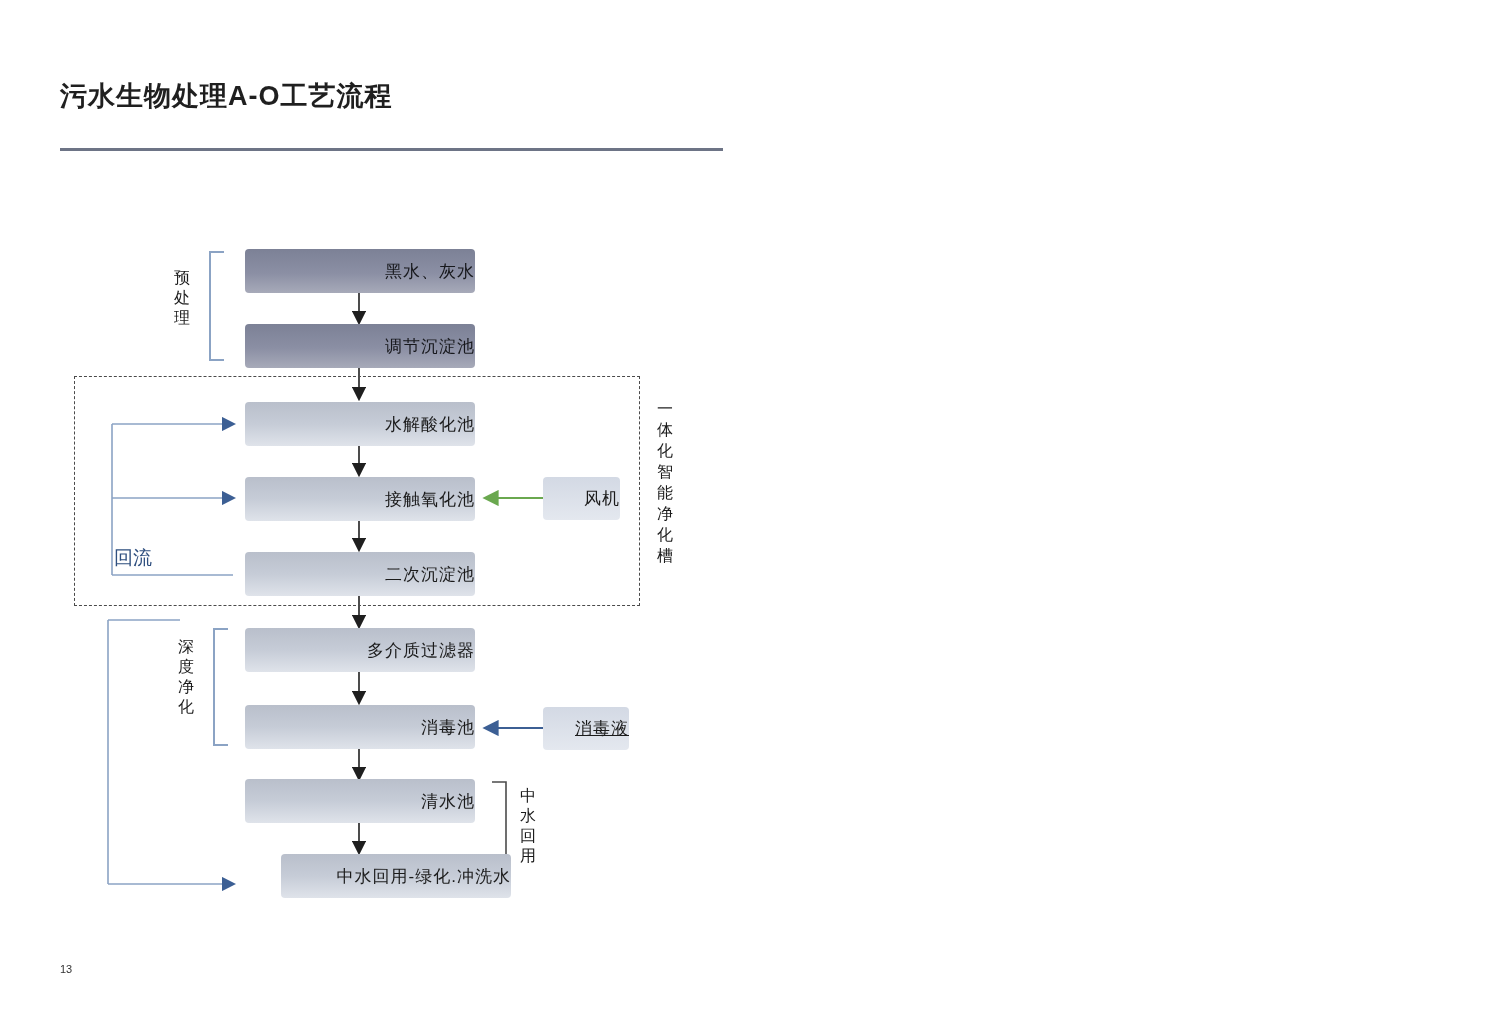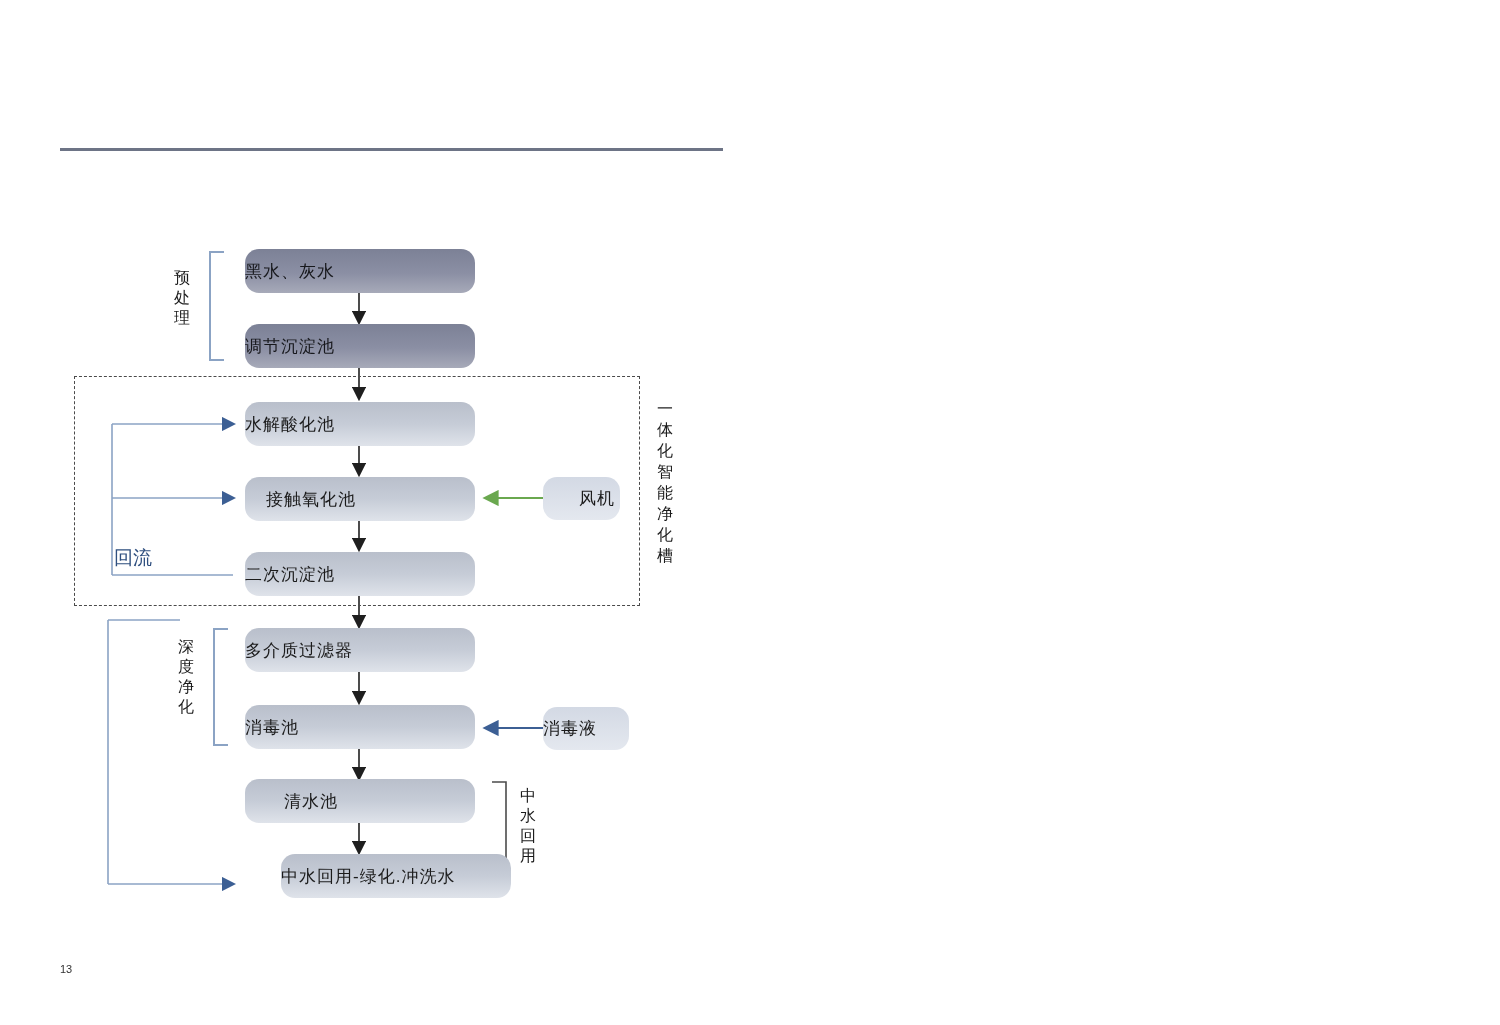--- a/index.html
+++ b/index.html
@@ -37,24 +37,24 @@
     position: absolute;
     font-size: 11px;
     color: #333;
   }
   #pnum-left  { left: 60px;  top: 963px; }
 
   
   #flow { position: absolute; left: 0; top: 0; width: 750px; height: 1025px; }
   .node {
     position: absolute;
-    display: flex; align-items: center; justify-content: flex-start;
+    display: flex; align-items: center; justify-content: flex-end;
     font-size: 17px;
     color: #1b1b1b;
-    border-radius: 14px;
+    border-radius: 4px;
     text-align: center;
     letter-spacing: 1px;
   }
   .node-dark {
     background: linear-gradient(180deg,#7c8196 0%, #8b8fa4 55%, #a7aab9 100%);
     color: #17181c;
   }
   .node-light {
     background: linear-gradient(180deg,#b9bfcb 0%, #c6ccd7 50%, #dfe3ea 100%);
   }
@@ -79,20 +79,21 @@
     position: absolute;
     font-size: 19px;
     color: #2f4f7f;
   }
 </style>
 </head>
 <body>
 
 <div class="page page-left">
 
+  <div class="title" id="title-left">污水生物处理A-O工艺流程</div>
   <div class="title-rule" id="rule-left"></div>
 
   <div id="flow">
 
     <svg width="750" height="1025" style="position:absolute;left:0;top:0">
       <defs>
         <marker id="arrB" markerWidth="9" markerHeight="9" refX="7" refY="4.5" orient="auto">
           <path d="M0,0 L9,4.5 L0,9 z" fill="#1f1f1f"></path>
         </marker>
         <marker id="arrBlue" markerWidth="9" markerHeight="9" refX="7" refY="4.5" orient="auto">
@@ -182,21 +183,21 @@
     </div>
 
     <div class="node node-light" style="left:245px; top:854px; width:230px; height:44px;margin-left:36px;">
       <span>中水回用-绿化.冲洗水</span>
     </div>
 
     <div class="node node-side" style="left:543px; top:477px; width:77px; height:43px;padding-left:36px;">
       <span>风机</span>
     </div>
 
-    <div class="node node-side" style="left:543px; top:707px; width:86px; height:43px;">
+    <div class="node node-side" style="left:543px; top:707px; width:86px; height:43px;text-decoration:underline;">
       <span>消毒液</span>
     </div>
 
     <div class="vtext" style="left:172px; top:268px;">
       <span style="display: block;">
           <div>预</div>
           <div>处</div>
           <div>理</div>
         </span>
     </div>

